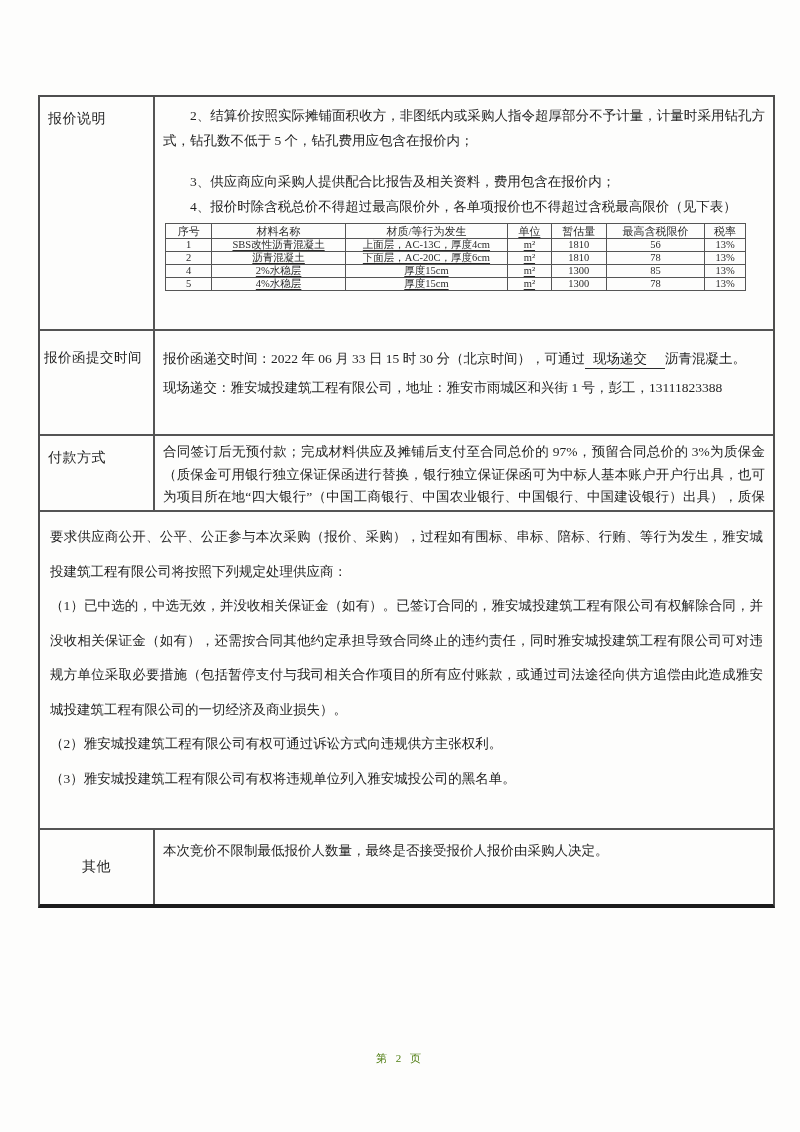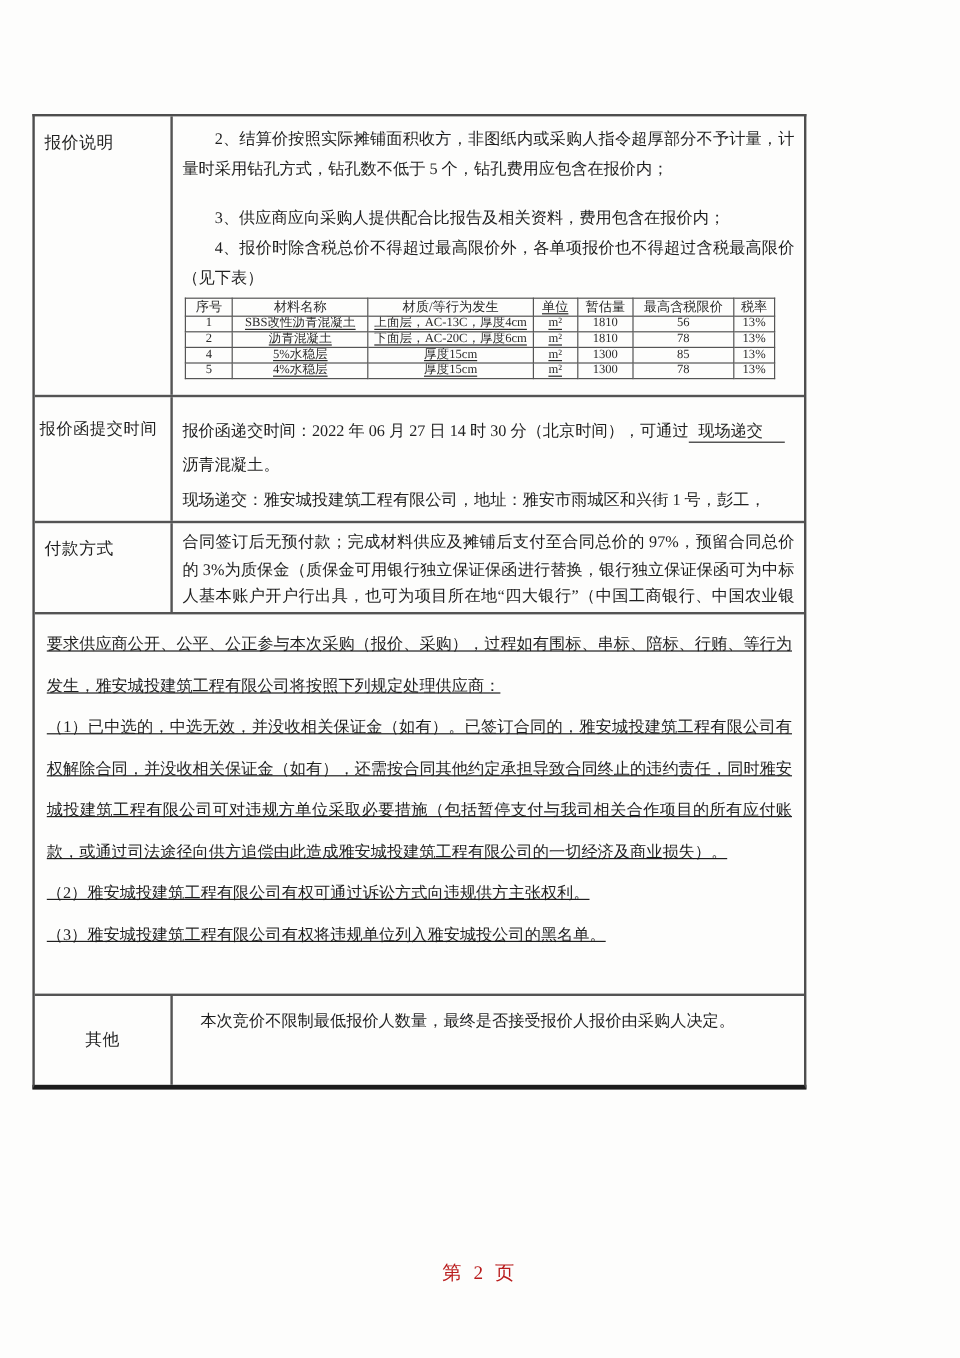--- a/index.html
+++ b/index.html
@@ -8,22 +8,22 @@
     position: relative;
     width: 800px; height: 1132px;
     background: #fdfdfc;
     font-family: "Liberation Serif", "DejaVu Serif", serif;
     color: #1f1f1f;
     overflow: hidden;
     margin: 0 auto;
   }
   .doc-table {
     position: absolute;
-    left: 27px; top: 95px;
-    width: 645px;
+    left: 38px; top: 95px;
+    width: 737px;
     border: 2px solid #4e4e4e;
     border-bottom: 4px solid #1c1c1c;
     background: #fdfdfc;
   }
   .trow { display: flex; width: 100%; }
   .trow + .trow { border-top: 2px solid #545454; }
   .tlabel {
     width: 115px; flex: 0 0 115px;
     border-right: 2px solid #545454;
     font-size: 14px;
@@ -67,34 +67,34 @@
     border-bottom: 1.5px solid #2c2c2c;
     padding: 0 18px 1px 8px;
     display: inline-block;
     line-height: 17px;
   }
 
   
   .c-payment { padding: 5px 8px 0 8px; line-height: 22.5px; text-align: justify; }
 
   
-  .c-integrity { padding: 8px 10px 0 10px; line-height: 34.5px; text-decoration: underline; }
+  .c-integrity { padding: 8px 10px 0 10px; line-height: 34.5px; }
   .c-integrity p { text-align: justify; }
 
   
-  .c-other { padding: 9px 8px 0 8px; line-height: 24px; margin-left: 15px; }
+  .c-other { padding: 9px 8px 0 8px; line-height: 24px; }
 
   .footer {
     position: absolute;
     left: 0; top: 1051px;
     width: 100%;
     text-align: center;
-    font-size: 16px;
+    font-size: 11px;
     letter-spacing: 3px;
-    color: #b91c1c;
+    color: #4d7c0f;
   }
 </style>
 </head>
 <body>
 
 <div class="page">
 
   <div class="doc-table">
 
     <div class="trow" style="height:232px">
@@ -141,21 +141,21 @@
               <td>2</td>
               <td class="ul">沥青混凝土</td>
               <td class="ul">下面层，AC-20C，厚度6cm</td>
               <td class="ul">m²</td>
               <td>1810</td>
               <td>78</td>
               <td>13%</td>
             </tr>
             <tr>
               <td>4</td>
-              <td class="ul">5%水稳层</td>
+              <td class="ul">2%水稳层</td>
               <td class="ul">厚度15cm</td>
               <td class="ul">m²</td>
               <td>1300</td>
               <td>85</td>
               <td>13%</td>
             </tr>
             <tr>
               <td>5</td>
               <td class="ul">4%水稳层</td>
               <td class="ul">厚度15cm</td>
@@ -167,21 +167,21 @@
           </tbody>
         </table>
       </div>
     </div>
 
     <div class="trow" style="height:105px">
       <div class="tlabel lab-top2">
         <span>报价函提交时间</span>
       </div>
       <div class="tcontent c-submit">
-        <div><span>报价函递交时间：2022 年 06 月 27 日 14 时 30 分（北京时间），可通过</span><span class="blank-underline">现场递交</span><span>沥青混凝土。</span></div>
+        <div><span>报价函递交时间：2022 年 06 月 33 日 15 时 30 分（北京时间），可通过</span><span class="blank-underline">现场递交</span><span>沥青混凝土。</span></div>
         <div>现场递交：雅安城投建筑工程有限公司，地址：雅安市雨城区和兴街 1 号，彭工，13111823388</div>
       </div>
     </div>
 
     <div class="trow" style="height:76px">
       <div class="tlabel lab-top">
         <span>付款方式</span>
       </div>
       <div class="tcontent c-payment">合同签订后无预付款；完成材料供应及摊铺后支付至合同总价的 97%，预留合同总价的 3%为质保金（质保金可用银行独立保证保函进行替换，银行独立保证保函可为中标人基本账户开户行出具，也可为项目所在地“四大银行”（中国工商银行、中国农业银行、中国银行、中国建设银行）出具），质保期一年。</div>
     </div>

